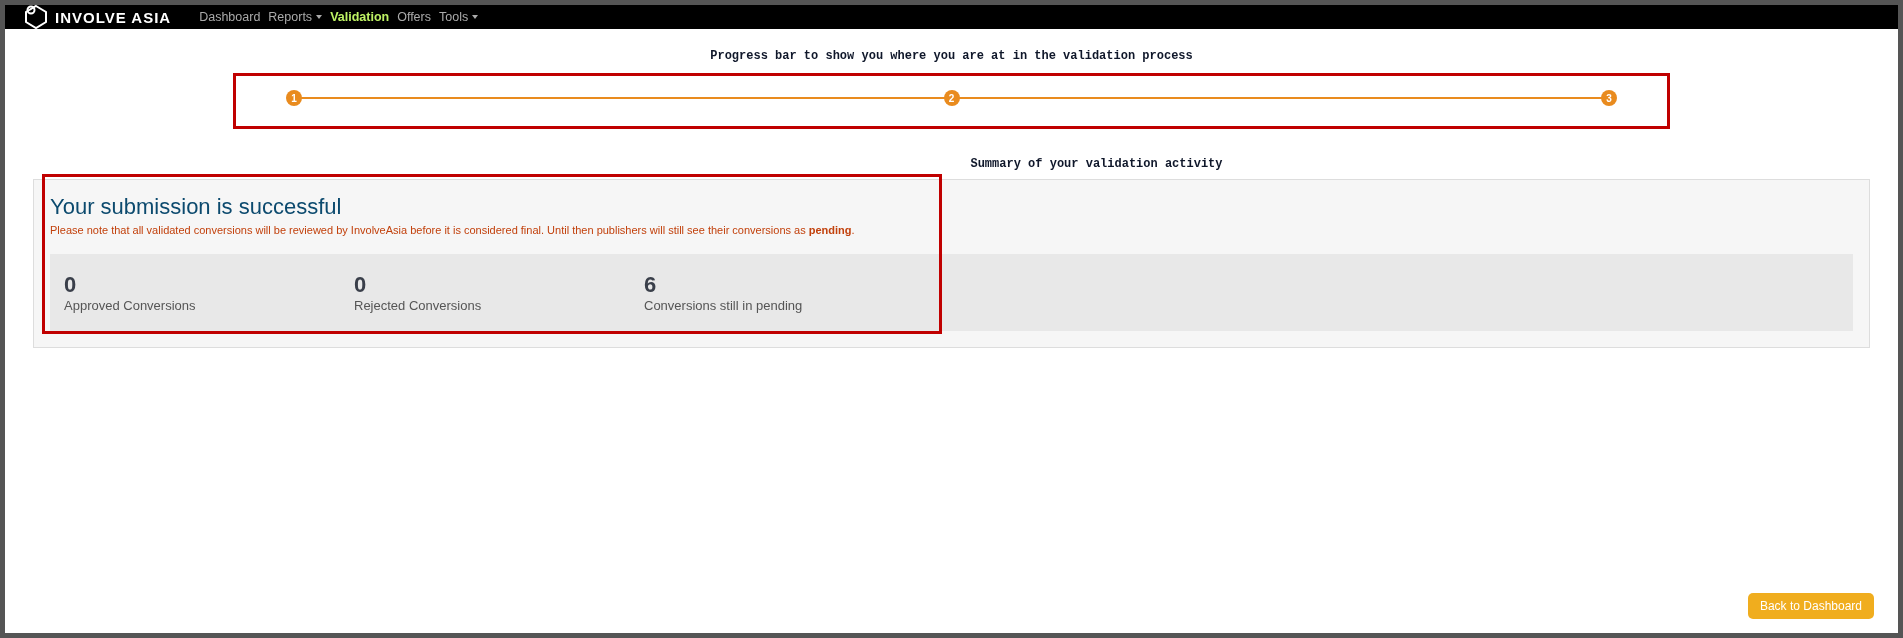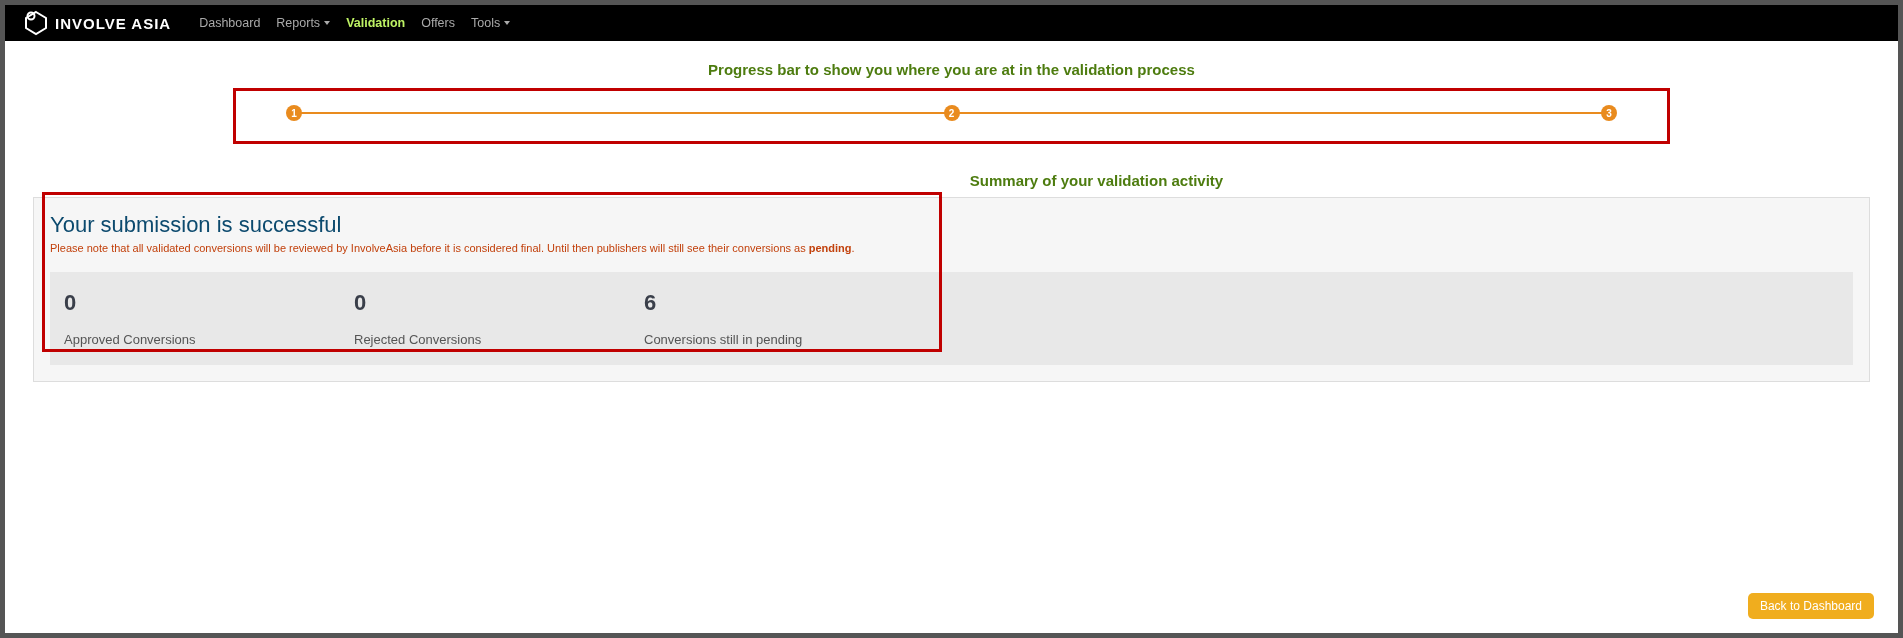--- a/index.html
+++ b/index.html
@@ -14,39 +14,39 @@
   .frame {
     background: #fff;
     width: 100%;
     height: 100%;
     position: relative;
     display: flex;
     flex-direction: column;
   }
   .topbar {
     background: #000;
-    height: 36px;
+    height: 24px;
     display: flex;
     align-items: center;
     padding: 0 18px;
     gap: 28px;
   }
   .logo {
     display: flex;
     align-items: center;
     gap: 6px;
     color: #fff;
     font-weight: 700;
     letter-spacing: 1px;
     font-size: 15px;
   }
   .logo svg { flex-shrink: 0; }
   .nav {
     display: flex;
-    gap: 16px;
+    gap: 8px;
     font-size: 12.5px;
   }
   .nav-item {
     color: #aaa;
     cursor: pointer;
     display: flex;
     align-items: center;
     gap: 4px;
   }
   .nav-item.active { color: #bef264; font-weight: 600; }
@@ -62,25 +62,26 @@
     flex: 1;
     position: relative;
   }
   .page-title {
     font-size: 28px;
     font-weight: 400;
     color: #3a3f4a;
     margin-bottom: 24px;
   }
   .annotation {
-    color: #4d7c0f;
+    color: #0f172a;
     font-weight: 700;
-    font-size: 15px;
+    font-size: 12px;
     text-align: center;
     margin-bottom: 10px;
+    font-family: Liberation Mono, monospace;
   }
   .annotation.left {
     text-align: center;
     margin-left: 290px;
     margin-top: 28px;
     margin-bottom: 8px;
   }
   .progress-wrap {
     border: 3px solid #c00000;
     margin: 0 200px;
@@ -158,21 +159,20 @@
     width: 290px;
   }
   .stat-value {
     font-size: 22px;
     font-weight: 600;
     color: #3a3f4a;
   }
   .stat-label {
     font-size: 13px;
     color: #555;
-    margin-top: 16px;
   }
   .back-btn {
     position: absolute;
     right: 24px;
     bottom: 14px;
     background: #f0ad1e;
     color: #fff;
     font-size: 12px;
     padding: 6px 12px;
     border-radius: 5px;

